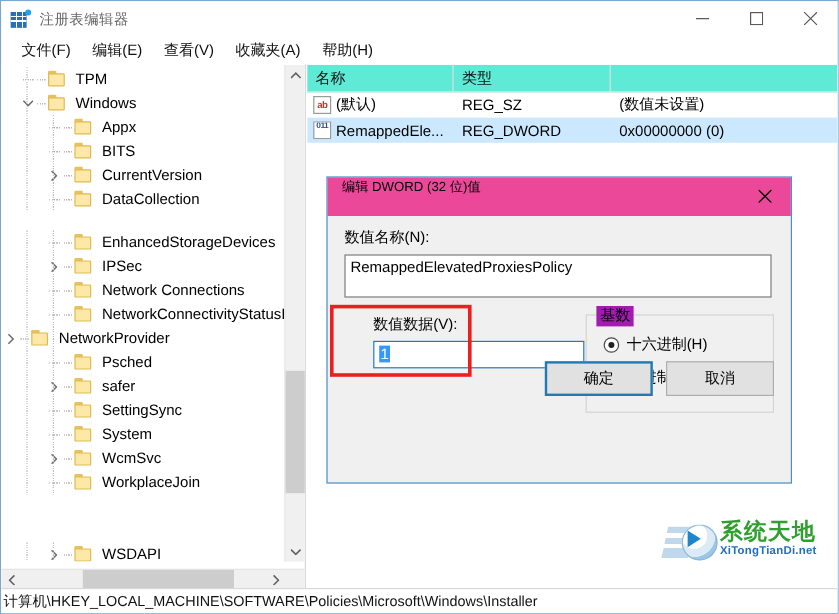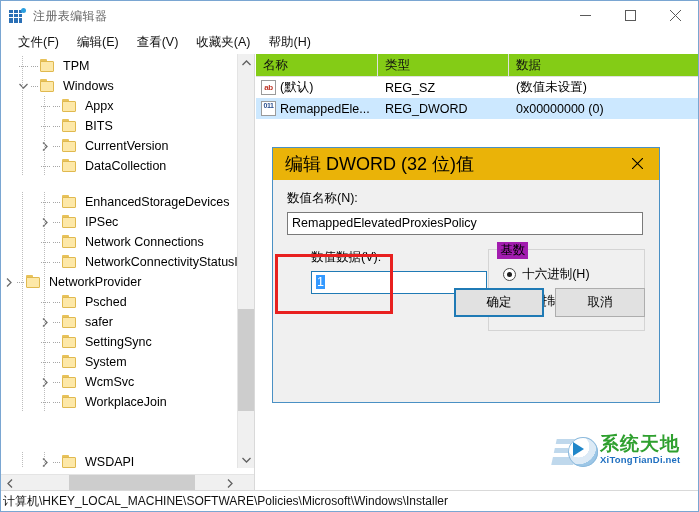--- a/index.html
+++ b/index.html
@@ -177,21 +177,21 @@
   
   .list-pane {
     position: absolute; left: 255px; top: 0;
     width: 442px; height: 437px;
     background: #ffffff;
     overflow: hidden;
   }
   .list-header {
     position: absolute; left: 0; top: 0;
     width: 442px; height: 23px;
-    background: #84cc16;
+    background: #5eead4;
     border-bottom: 1px solid #e0e0e0;
     display: flex;
     font-size: 12.5px; color: #111;
   }
   .col-head {
     height: 23px; line-height: 22px;
     padding-left: 7px;
     border-right: 1px solid #e0e0e0;
     white-space: nowrap;
   }
@@ -240,36 +240,36 @@
   .dialog {
     position: absolute; left: 271px; top: 146px;
     width: 388px; height: 256px;
     background: #f0f0f0;
     border: 1px solid #4a90c4;
     box-shadow: 0 0 0 0 rgba(0,0,0,0);
   }
   .dlg-title {
     position: relative;
     height: 32px;
-    background: #eab308;
-    display: flex; align-items: center;
+    background: #ec4899;
+    display: flex; 
     padding-left: 12px;
-    font-size: 18px; color: #000;
+    font-size: 11px; color: #000;
   }
   .dlg-close {
     position: absolute; right: 0; top: 0;
     width: 44px; height: 31px;
     display: flex; align-items: center; justify-content: center;
     color: #000;
   }
   .dlg-body { position: relative; padding: 10px 14px 0 14px; }
 
   .field-label { font-size: 12.5px; color: #000; margin-bottom: 5px; }
   .text-input {
-    width: 356px; height: 23px;
+    width: 356px; height: 36px;
     background: #ffffff;
     border: 1px solid #7a7a7a;
     font-size: 12.5px; color: #000;
     line-height: 21px;
     padding-left: 4px;
     white-space: nowrap; overflow: hidden;
   }
 
   .row2 { display: flex; margin-top: 14px; margin-left: 24px; }
   .val-col { width: 190px; position: relative; }
@@ -762,21 +762,20 @@
               <path d="M1 0.5 L5 4.5 L1 8.5" fill="none" stroke="currentColor" stroke-width="1.3"></path>
             </svg>
         </div>
       </div>
     </div>
 
     <div class="list-pane">
       <div class="list-header">
         <div class="col-head col-name">名称</div>
         <div class="col-head col-type">类型</div>
-        <div class="col-head col-data">数据</div>
       </div>
       <div class="list-rows" id="list-rows">
           <div class="list-row">
             <div class="cell c-name">
               <span class="val-icon sz">ab</span>
               <span>(默认)</span>
             </div>
             <div class="cell c-type">REG_SZ</div>
             <div class="cell c-data">(数值未设置)</div>
           </div>

